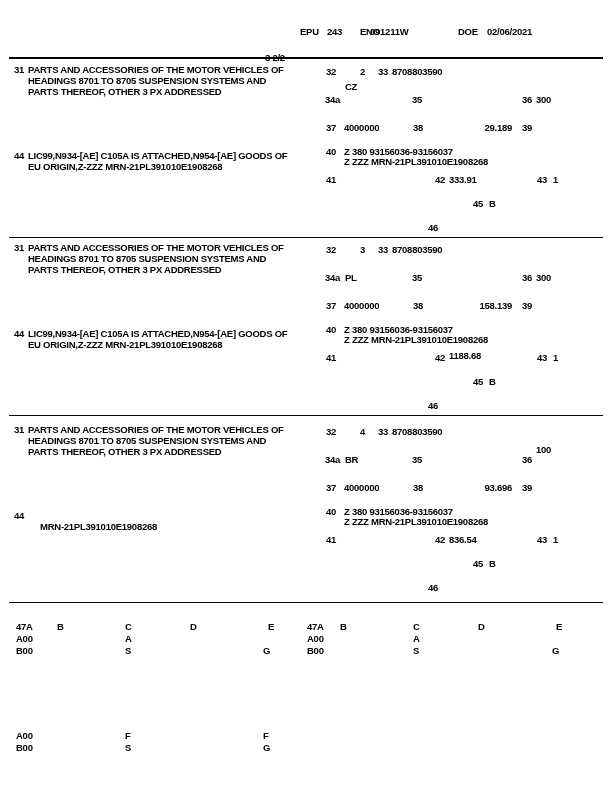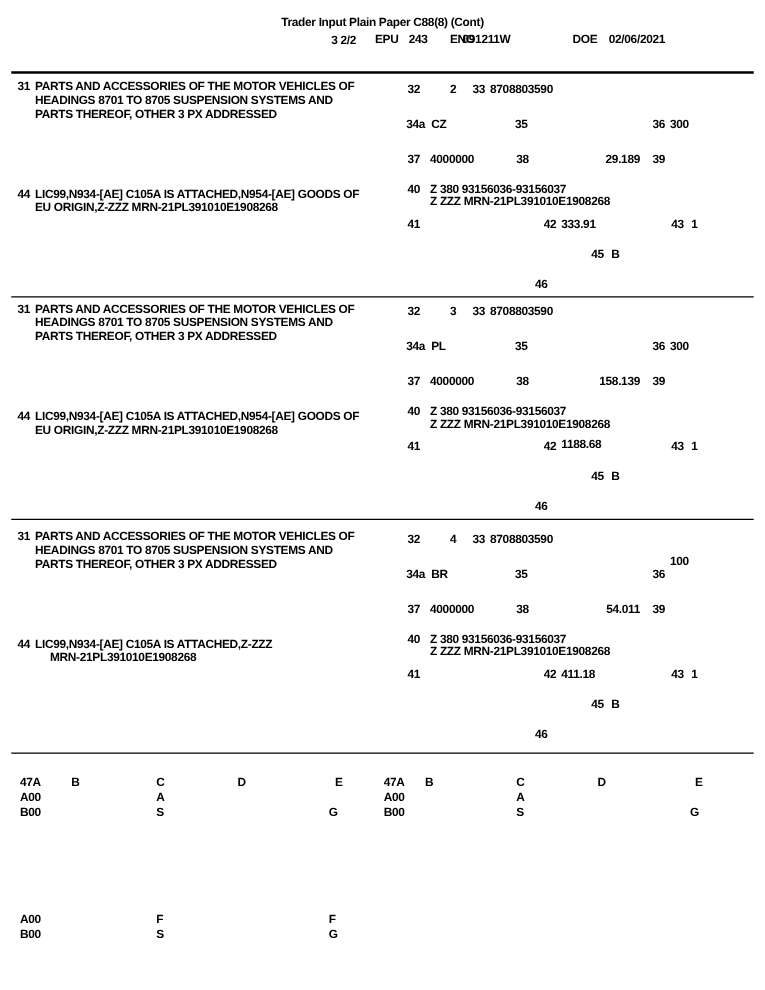--- a/index.html
+++ b/index.html
@@ -13,41 +13,40 @@
   .rule.thick{border-top-width:2px;}
   .item-section{position:absolute;left:0;width:612px;height:178px;}
   .ra{display:inline-block;text-align:right;}
   .ctr{left:0;width:612px;text-align:center;}
 </style>
 </head>
 <body>
 
 <div class="page">
 
-  <div class="s ctr" style="top:13px">Trader Input Plain Paper C88(8) (Cont)</div>
   <span class="s" style="left:300px;top:26px">EPU</span>
   <span class="s" style="left:327px;top:26px">243</span>
   <span class="s" style="left:360px;top:26px">ENO</span>
   <span class="s" style="left:370px;top:26px">091211W</span>
   <span class="s" style="left:458px;top:26px">DOE</span>
   <span class="s" style="left:487px;top:26px">02/06/2021</span>
-  <span class="s" style="left:265px;top:27px">3 2/2</span>
+  <span class="s" style="left:265px;top:52px">3 2/2</span>
   <div class="rule thick" style="top:57px"></div>
 
   <div class="item-section" style="top:60px">
     <span class="s" style="left:14px;top:4px">31</span>
     <span class="s" style="left:28px;top:4px">PARTS AND ACCESSORIES OF THE MOTOR VEHICLES OF</span>
     <span class="s" style="left:28px;top:15px">HEADINGS 8701 TO 8705 SUSPENSION SYSTEMS AND</span>
     <span class="s" style="left:28px;top:26px">PARTS THEREOF, OTHER 3 PX ADDRESSED</span>
     <span class="s" style="left:326px;top:6px">32</span>
     <span class="s" style="left:360px;top:6px">2</span>
     <span class="s" style="left:378px;top:6px">33</span>
     <span class="s" style="left:392px;top:6px">8708803590</span>
     <span class="s" style="left:325px;top:34px">34a</span>
-    <span class="s" style="left:345px;top:34px">CZ</span>
+    <span class="s" style="left:345px;top:21px">CZ</span>
     <span class="s" style="left:412px;top:34px">35</span>
     <span class="s" style="left:522px;top:34px">36</span>
     <span class="s" style="left:536px;top:34px">300</span>
     <span class="s" style="left:326px;top:62px">37</span>
     <span class="s" style="left:344px;top:62px">4000000</span>
     <span class="s" style="left:413px;top:62px">38</span>
     <span class="s ra" style="left:440px;top:62px;width:72px">29.189</span>
     <span class="s" style="left:522px;top:62px">39</span>
     <span class="s" style="left:326px;top:86px">40</span>
     <span class="s" style="left:344px;top:86px">Z 380 93156036-93156037</span>
@@ -112,31 +111,30 @@
     <span class="s" style="left:378px;top:6px">33</span>
     <span class="s" style="left:392px;top:6px">8708803590</span>
     <span class="s" style="left:325px;top:34px">34a</span>
     <span class="s" style="left:345px;top:34px">BR</span>
     <span class="s" style="left:412px;top:34px">35</span>
     <span class="s" style="left:522px;top:34px">36</span>
     <span class="s" style="left:536px;top:24px">100</span>
     <span class="s" style="left:326px;top:62px">37</span>
     <span class="s" style="left:344px;top:62px">4000000</span>
     <span class="s" style="left:413px;top:62px">38</span>
-    <span class="s ra" style="left:440px;top:62px;width:72px">54.011</span>
+    <span class="s ra" style="left:440px;top:62px;width:72px">93.696</span>
     <span class="s" style="left:522px;top:62px">39</span>
     <span class="s" style="left:326px;top:86px">40</span>
     <span class="s" style="left:344px;top:86px">Z 380 93156036-93156037</span>
     <span class="s" style="left:344px;top:96px">Z ZZZ MRN-21PL391010E1908268</span>
     <span class="s" style="left:14px;top:90px">44</span>
-    <span class="s" style="left:28px;top:90px">LIC99,N934-[AE] C105A IS ATTACHED,Z-ZZZ</span>
     <span class="s" style="left:40px;top:101px">MRN-21PL391010E1908268</span>
     <span class="s" style="left:326px;top:114px">41</span>
     <span class="s" style="left:435px;top:114px">42</span>
-    <span class="s" style="left:449px;top:114px">411.18</span>
+    <span class="s" style="left:449px;top:114px">836.54</span>
     <span class="s" style="left:537px;top:114px">43</span>
     <span class="s" style="left:553px;top:114px">1</span>
     <span class="s" style="left:473px;top:138px">45</span>
     <span class="s" style="left:489px;top:138px">B</span>
     <span class="s" style="left:428px;top:162px">46</span>
   </div>
   <div class="rule" style="top:602px"></div>
 
   <span class="s" style="left:16px;top:621px">47A</span>
   <span class="s" style="left:57px;top:621px">B</span>

